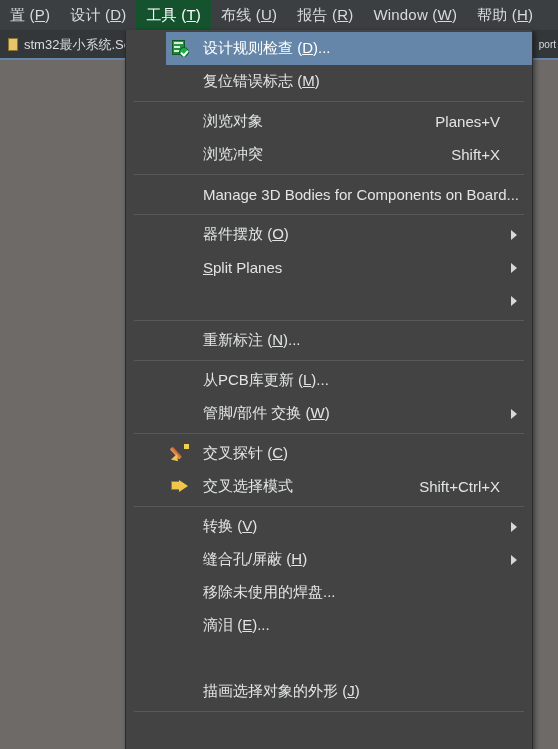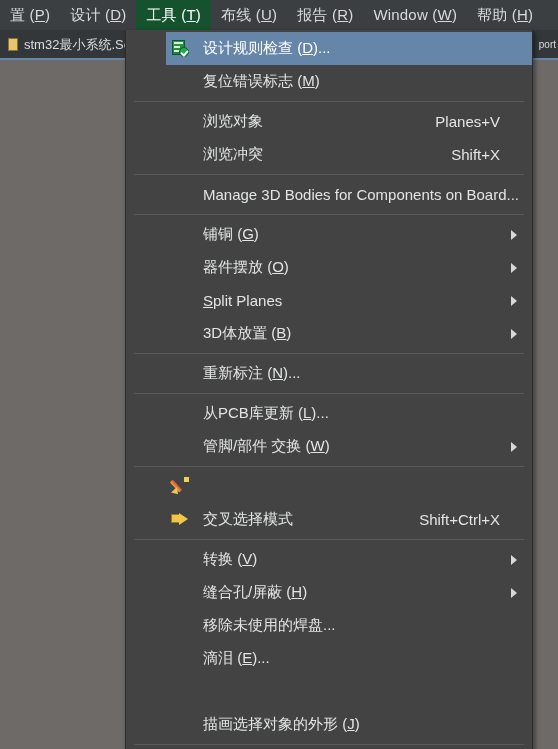--- a/index.html
+++ b/index.html
@@ -319,36 +319,30 @@
       <span class="mi-shortcut">Shift+X</span>
     </div>
     <div class="sep"></div>
     <div class="mi">
       <span class="gutter"></span>
       <span class="mi-label">Manage 3D Bodies for Components on Board...</span>
     </div>
     <div class="sep"></div>
     <div class="mi">
       <span class="gutter"></span>
-      <span class="mi-label">铺铜 (<span class="ul">G</span>)</span>
-      <span class="mi-arrow"></span>
-    </div>
-    <div class="mi">
-      <span class="gutter"></span>
       <span class="mi-label">器件摆放 (<span class="ul">O</span>)</span>
       <span class="mi-arrow"></span>
     </div>
     <div class="mi">
       <span class="gutter"></span>
       <span class="mi-label"><span class="ul">S</span>plit Planes</span>
       <span class="mi-arrow"></span>
     </div>
     <div class="mi">
       <span class="gutter"></span>
-      <span class="mi-label">3D体放置 (<span class="ul">B</span>)</span>
       <span class="mi-arrow"></span>
     </div>
     <div class="sep"></div>
     <div class="mi">
       <span class="gutter"></span>
       <span class="mi-label">重新标注 (<span class="ul">N</span>)...</span>
     </div>
     <div class="sep"></div>
     <div class="mi">
       <span class="gutter"></span>
@@ -361,20 +355,21 @@
     </div>
     <div class="sep"></div>
     <div class="mi">
       <span class="gutter">
         <span class="icon-probe">
           <span class="spark"></span>
           <span class="pen"></span>
           <span class="nib"></span>
         </span>
       </span>
+      <span class="mi-label">交叉探针 (<span class="ul">C</span>)</span>
     </div>
     <div class="mi">
       <span class="gutter">
         <span class="icon-crosssel">
           <span class="blk"></span>
           <span class="arw2"></span>
           <span class="arw"></span>
         </span>
       </span>
       <span class="mi-label">交叉选择模式</span>

